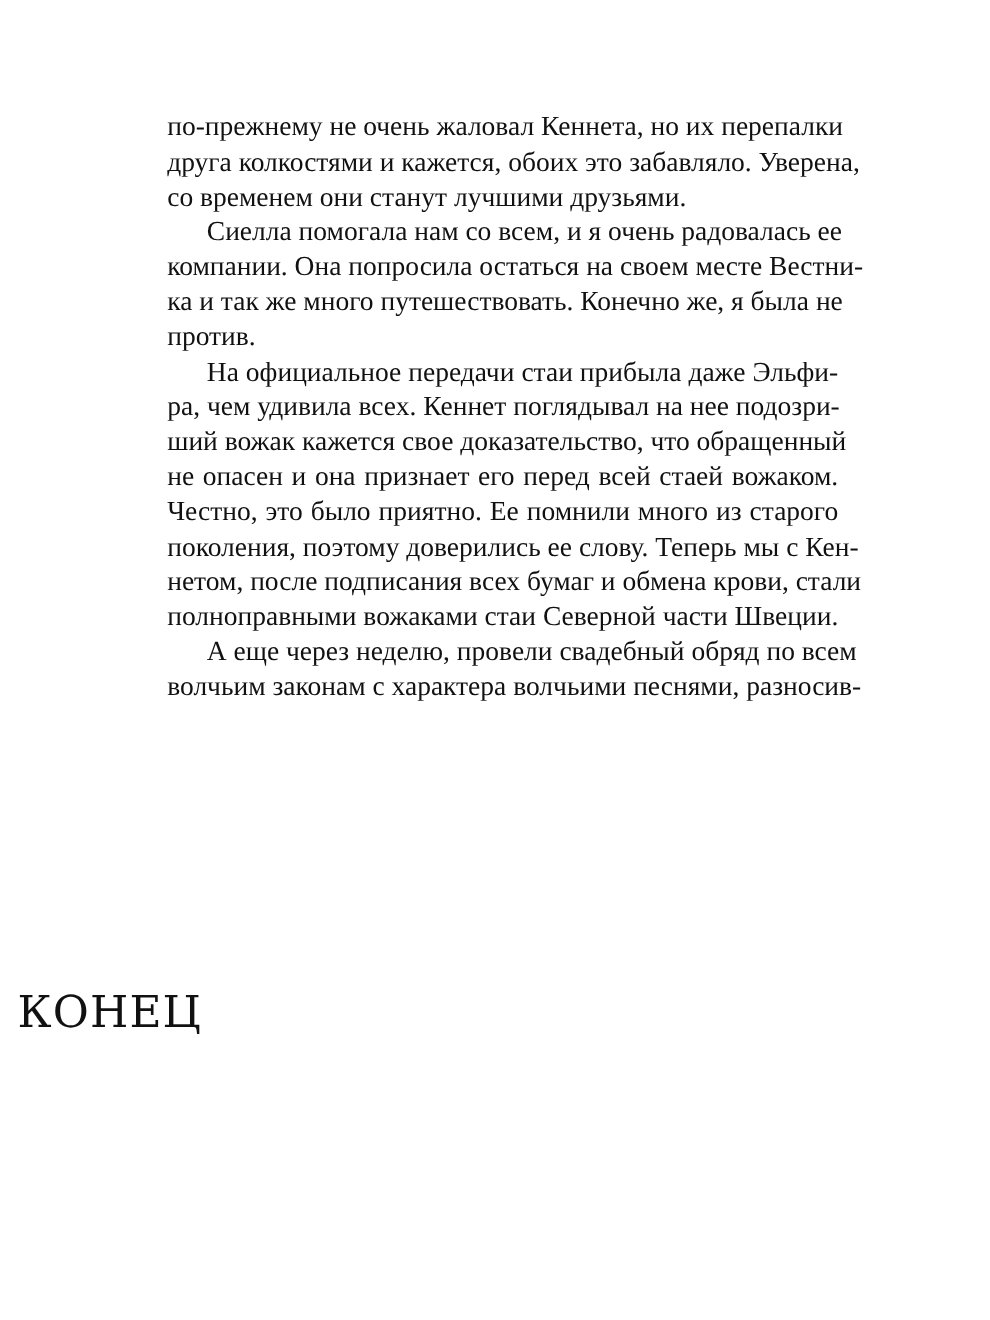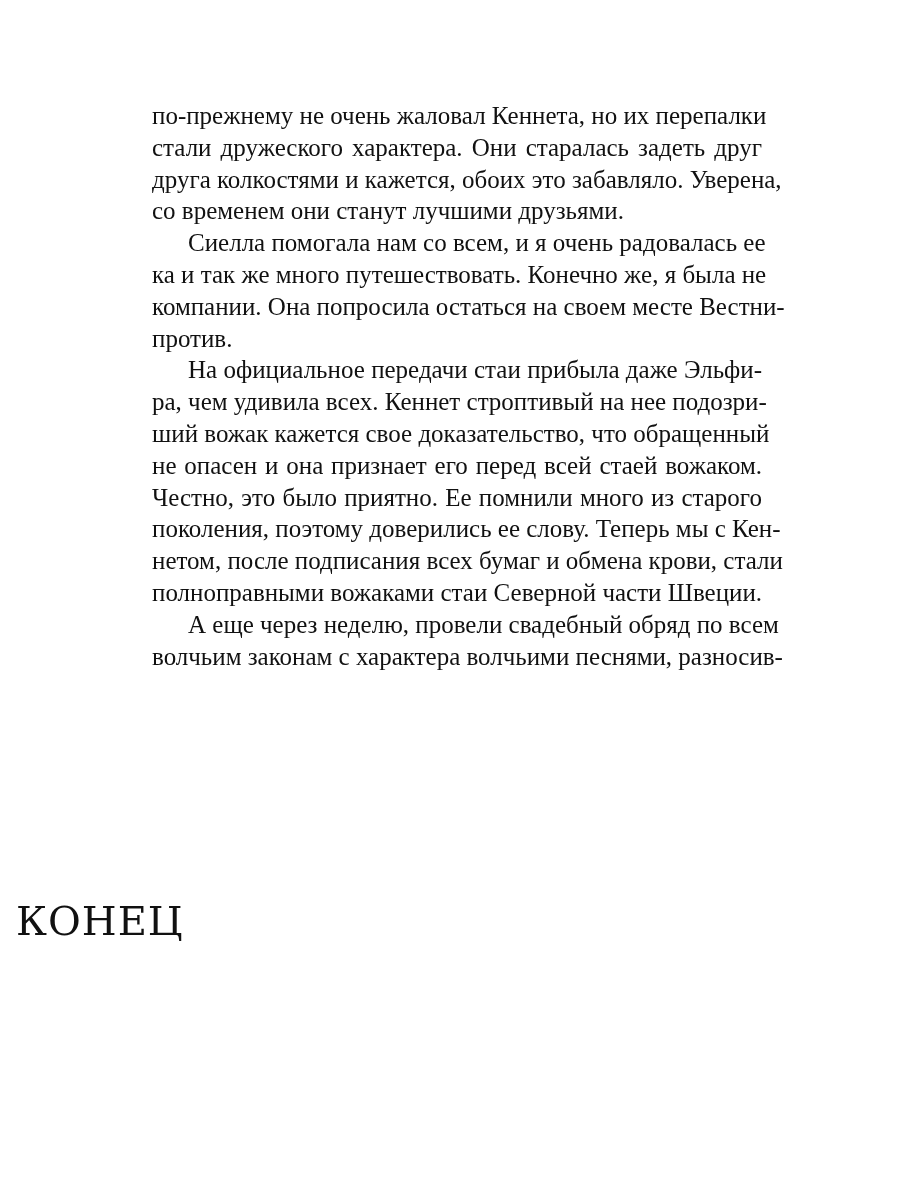--- a/index.html
+++ b/index.html
@@ -58,35 +58,34 @@
     }
   </style>
 </head>
 <body>
 
 <div class="page">
   <div class="text-block">
 
     <div>
       <span class="line">по-прежнему не очень жаловал Кеннета, но их перепалки</span>
-      <span class="line">стали дружеского характера. Они старалась задеть друг</span>
       <span class="line">друга колкостями и кажется, обоих это забавляло. Уверена,</span>
       <span class="line last">со временем они станут лучшими друзьями.</span>
     </div>
 
     <div>
       <span class="line indent">Сиелла помогала нам со всем, и я очень радовалась ее</span>
+      <span class="line">компании. Она попросила остаться на своем месте Вестни-</span>
       <span class="line">ка и так же много путешествовать. Конечно же, я была не</span>
-      <span class="line">компании. Она попросила остаться на своем месте Вестни-</span>
       <span class="line last">против.</span>
     </div>
 
     <div>
       <span class="line indent">На официальное передачи стаи прибыла даже Эльфи-</span>
-      <span class="line">ра, чем удивила всех. Кеннет строптивый на нее подозри-</span>
+      <span class="line">ра, чем удивила всех. Кеннет поглядывал на нее подозри-</span>
       <span class="line">ший вожак кажется свое доказательство, что обращенный</span>
       <span class="line">не опасен и она признает его перед всей стаей вожаком.</span>
       <span class="line">Честно, это было приятно. Ее помнили много из старого</span>
       <span class="line">поколения, поэтому доверились ее слову. Теперь мы с Кен-</span>
       <span class="line">нетом, после подписания всех бумаг и обмена крови, стали</span>
       <span class="line last">полноправными вожаками стаи Северной части Швеции.</span>
     </div>
 
     <div>
       <span class="line indent">А еще через неделю, провели свадебный обряд по всем</span>

